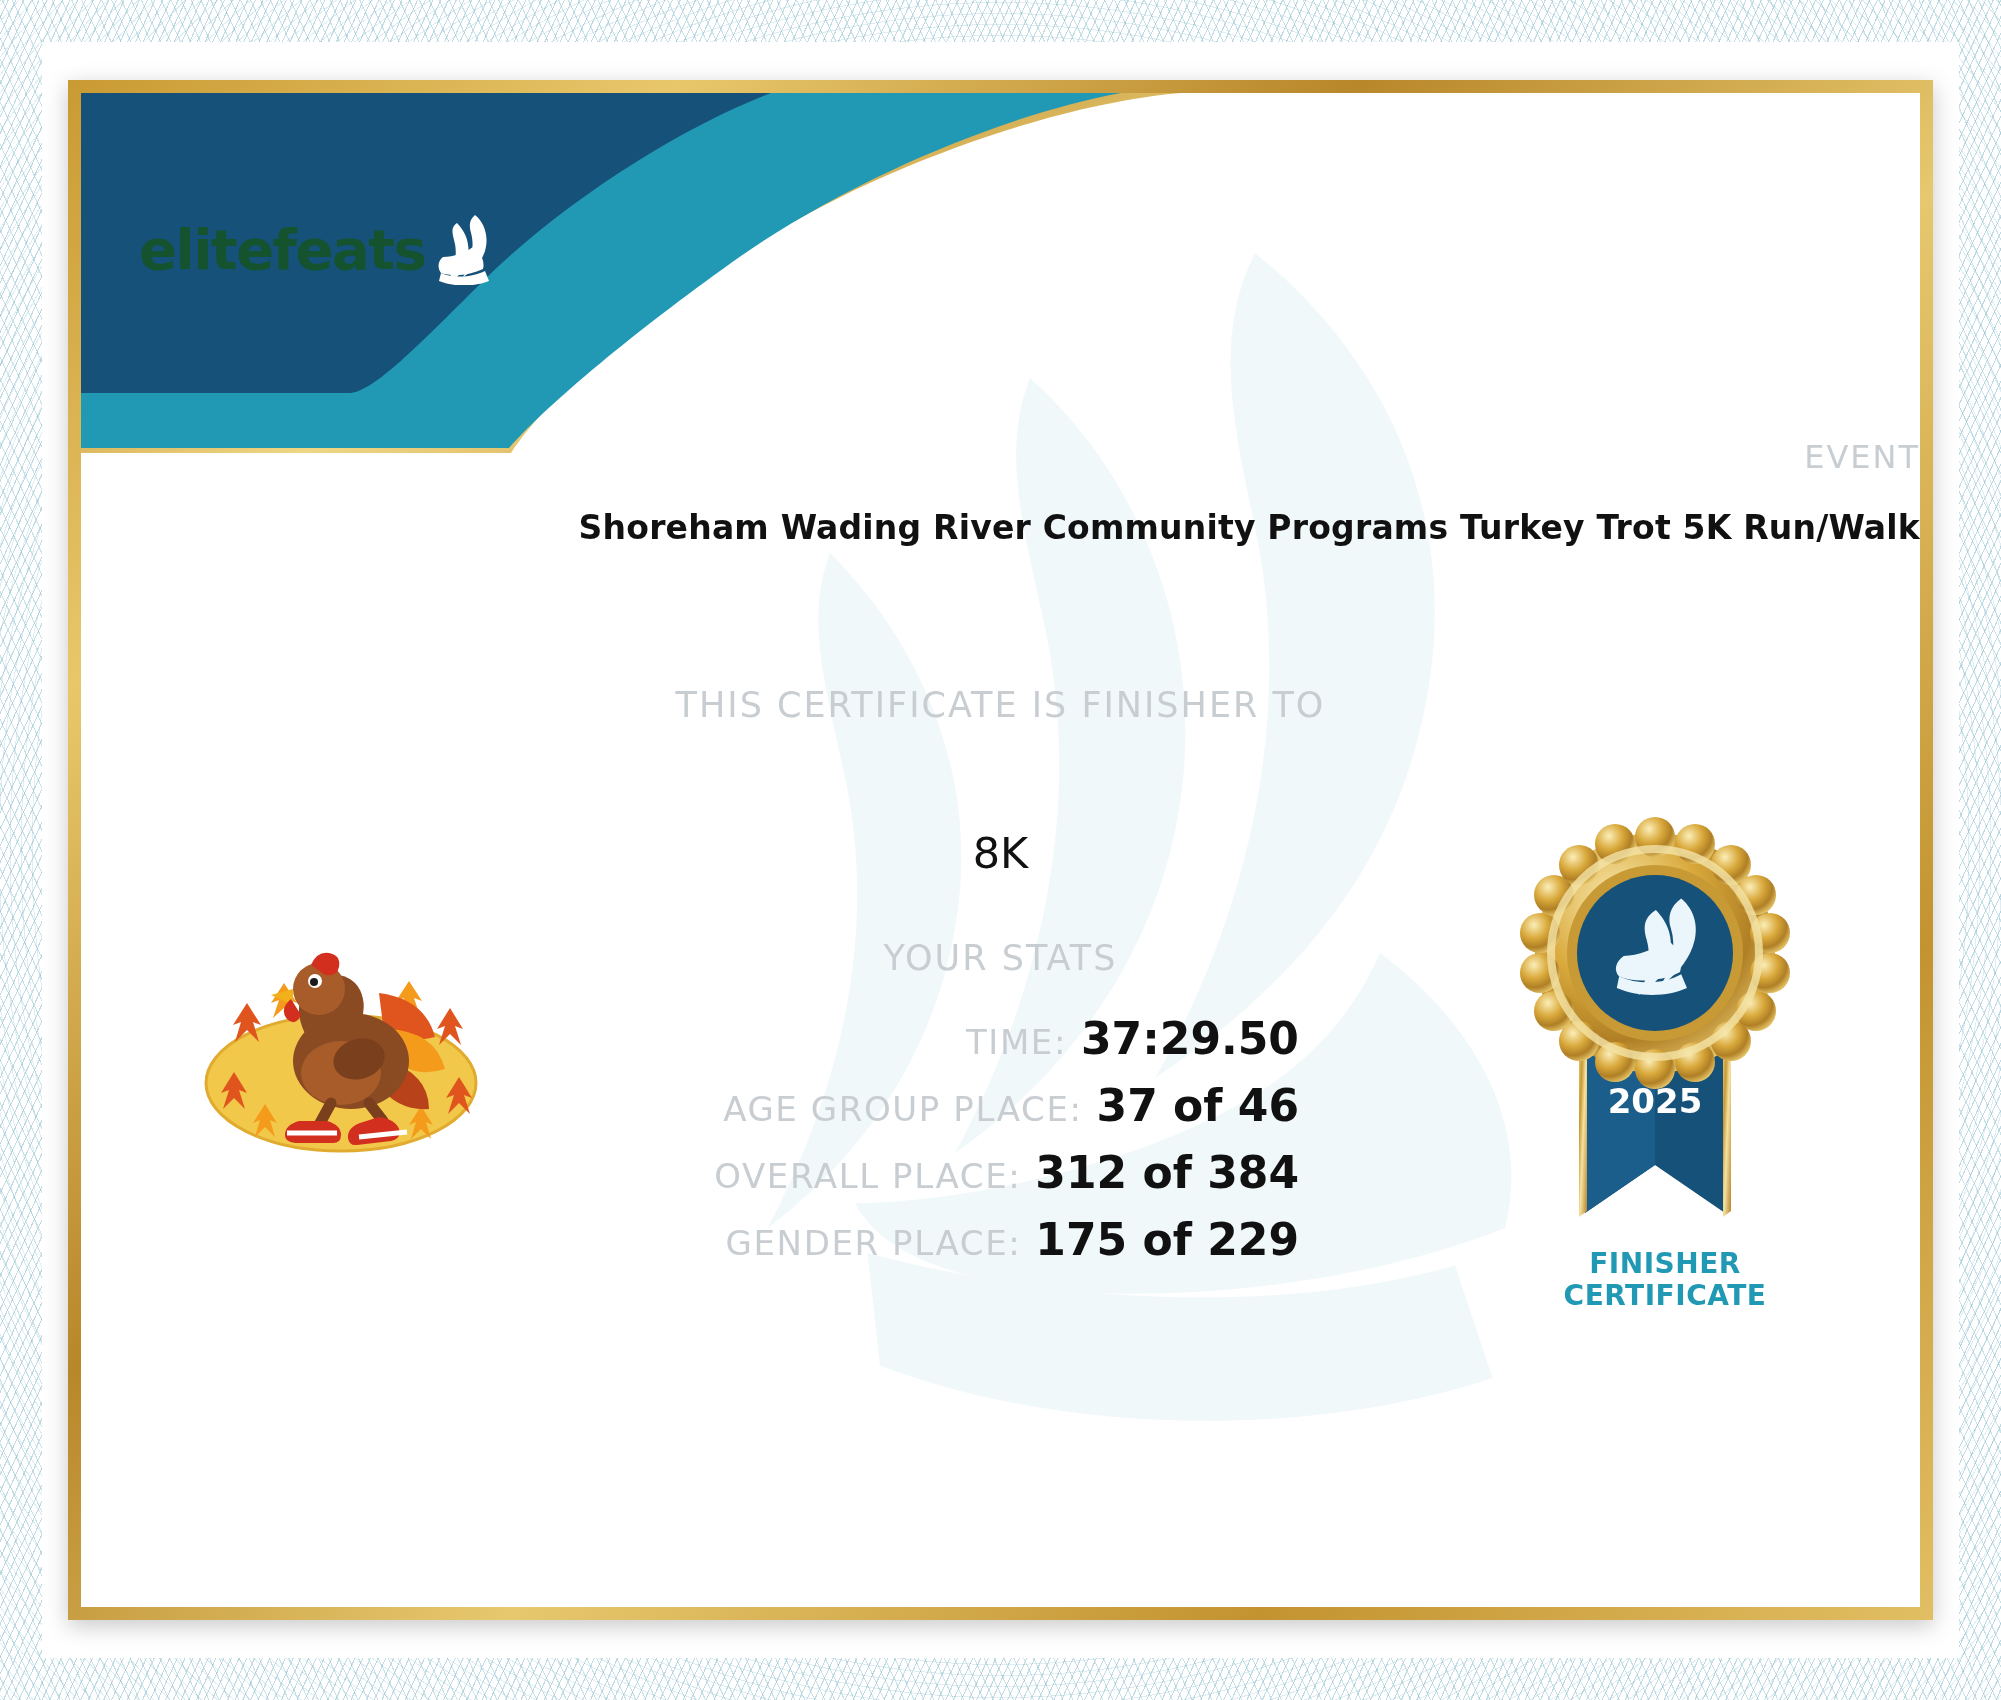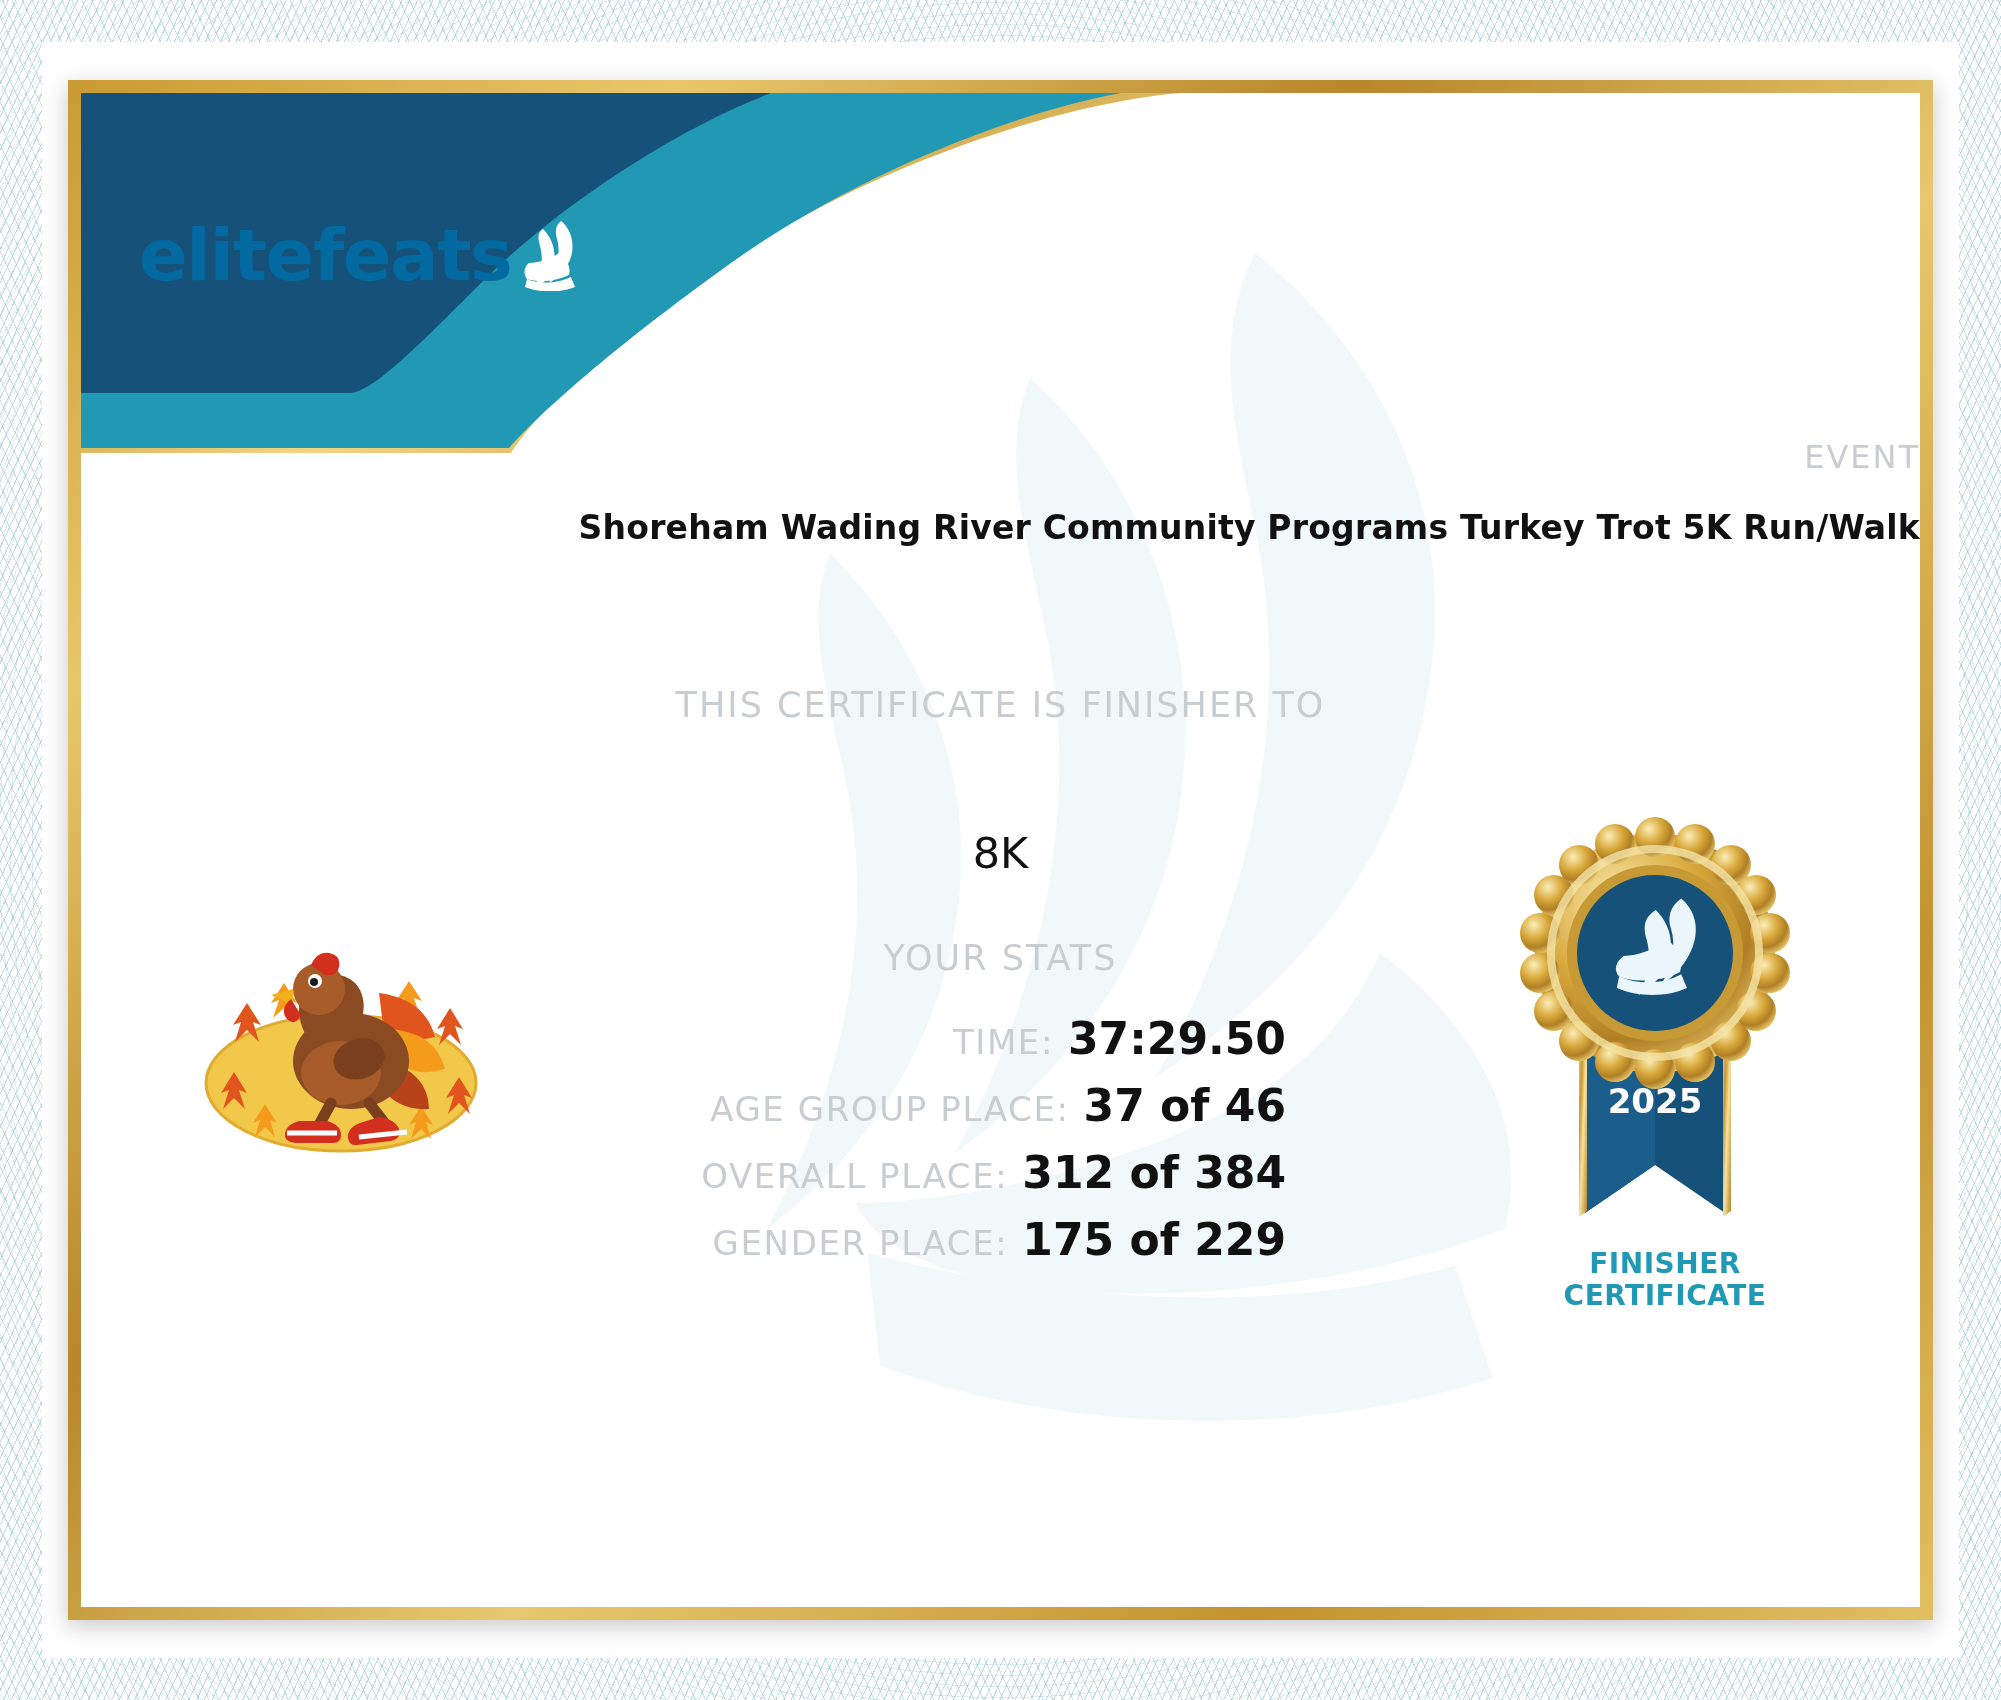--- a/index.html
+++ b/index.html
@@ -81,23 +81,23 @@
     position: absolute;
     left: 58px;
     top: 120px;
     display: flex;
     align-items: center;
     gap: 6px;
   }
   .brand-text {
     font-family: "DejaVu Sans", sans-serif;
     font-weight: 700;
-    font-size: 72px;
+    font-size: 56px;
     letter-spacing: -1.5px;
-    color: #0369a1;
+    color: #14532d;
   }
 
   
   .label {
     color: #c8cdd2;
     font-family: "DejaVu Sans", sans-serif;
     letter-spacing: 2px;
     font-weight: 500;
   }
   .event-label {
@@ -149,21 +149,21 @@
     position: absolute;
     top: 845px;
     left: 0; right: 0;
     text-align: center;
     font-size: 35px;
   }
 
   .stats {
     position: absolute;
     top: 920px;
-    left: 3px;
+    left: 16px;
     width: 1190px;
     padding-left: 12px;
   }
   .stat-row {
     display: flex;
     align-items: baseline;
     justify-content: flex-end;
     margin-bottom: 16px;
     padding-right: 0;
   }

